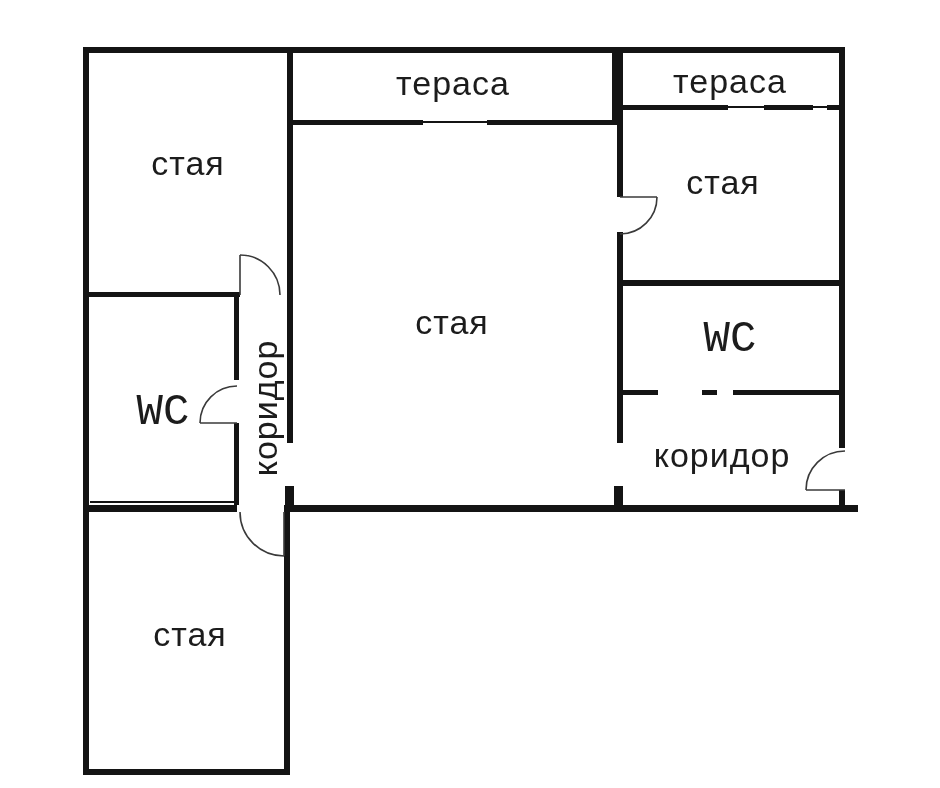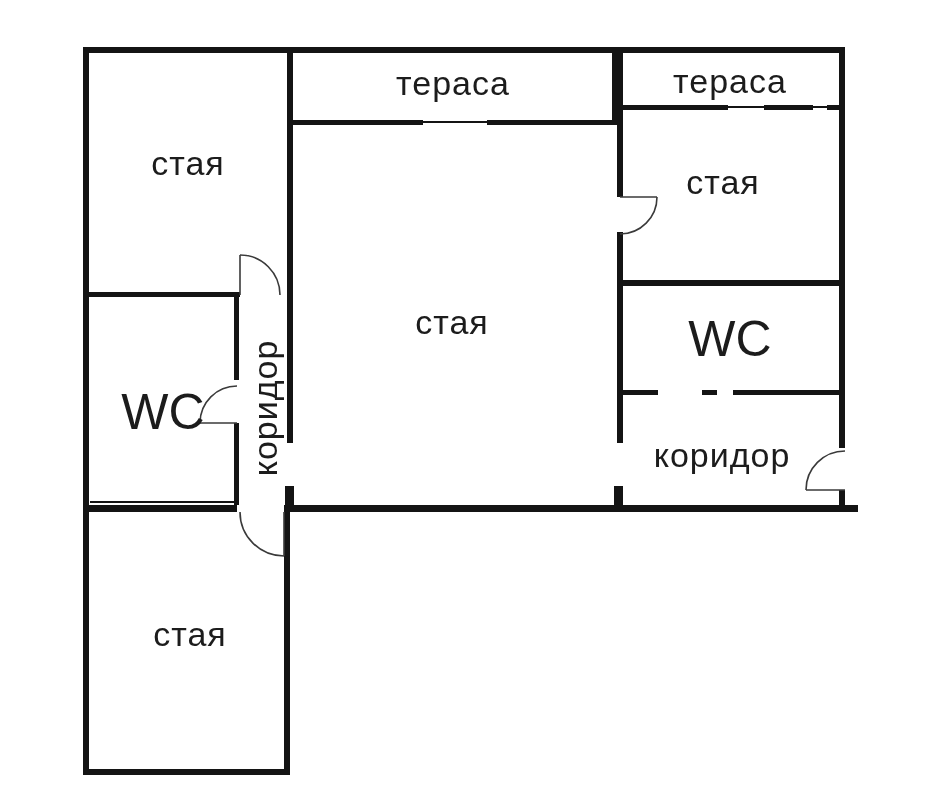--- a/index.html
+++ b/index.html
@@ -13,21 +13,21 @@
   #plan-svg{position:absolute;left:0;top:0;}
   .room-label{
     position:absolute;
     transform:translate(-50%,-50%);
     font-size:34px;
     color:#1c1c1c;
     letter-spacing:1px;
     white-space:nowrap;
     user-select:none;
   }
-  .room-label.wc{font-size:50px;letter-spacing:0;}
+  .room-label.wc{font-size:44px;letter-spacing:0;font-family:Liberation Mono, monospace;}
   .room-label.vertical{transform:translate(-50%,-50%) rotate(-90deg);}
 </style>
 </head>
 <body>
 
 <div id="stage">
 
   <svg id="plan-svg" width="940" height="788" viewBox="0 0 940 788">
     <g fill="#141414" stroke="none">
 

